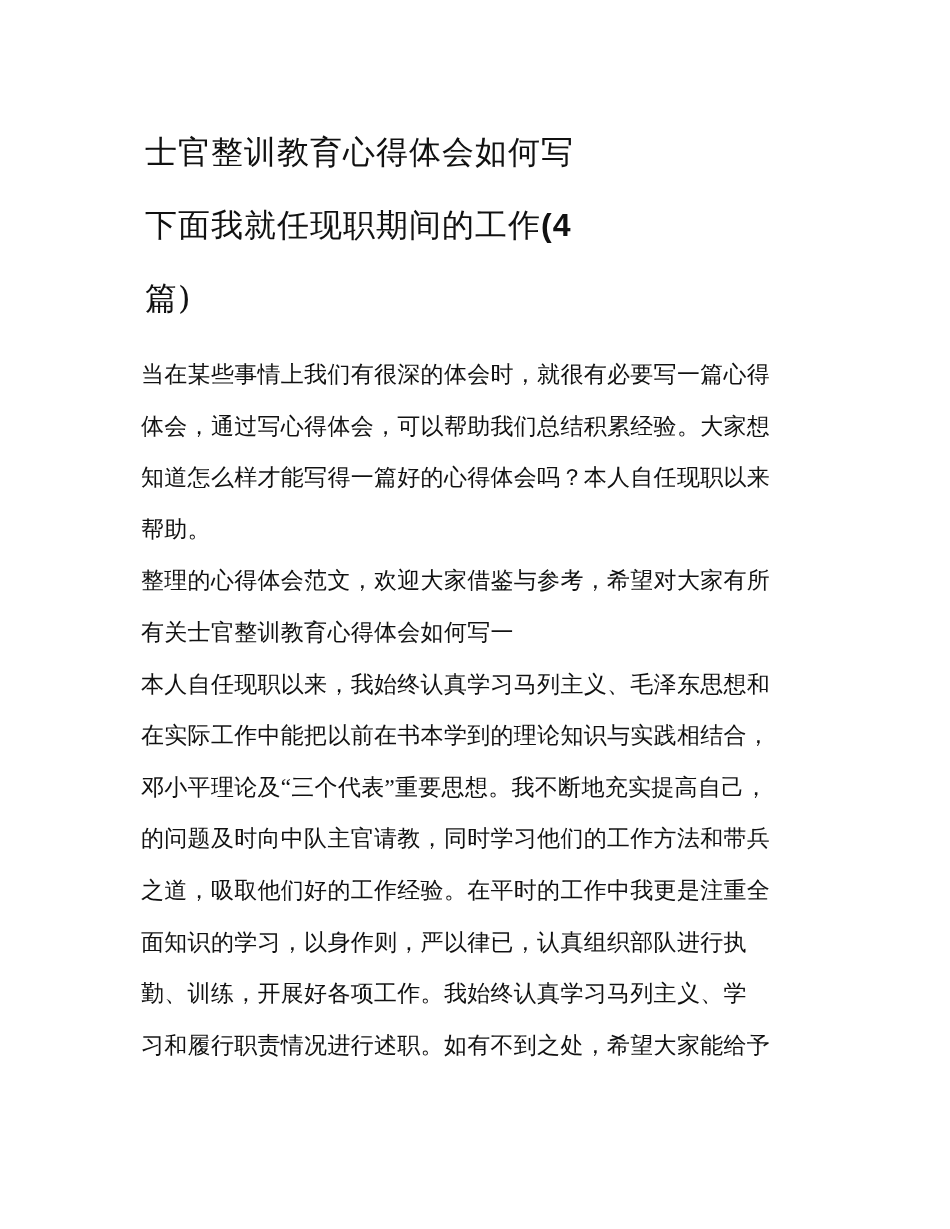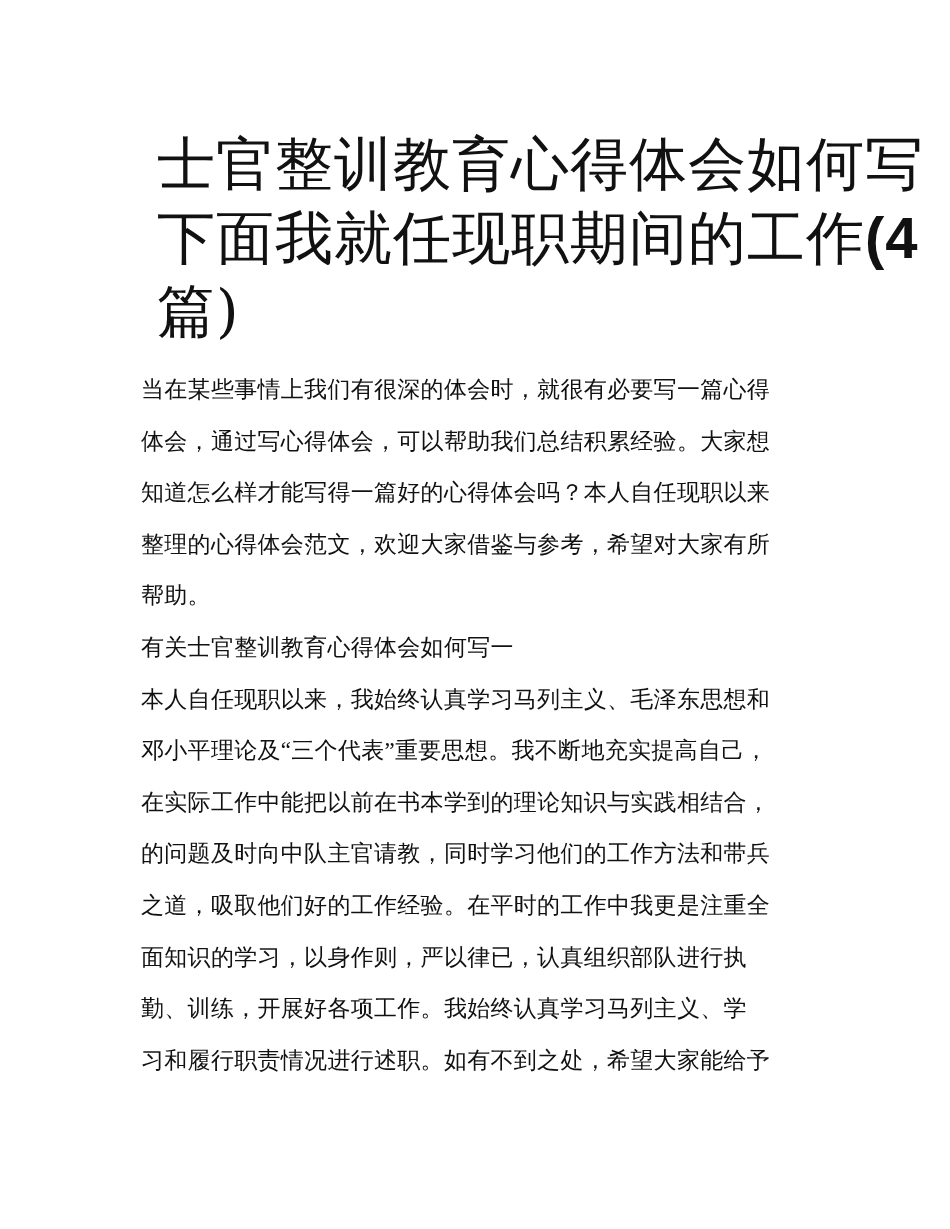--- a/index.html
+++ b/index.html
@@ -15,22 +15,22 @@
       color: #111111;
       font-family: "DejaVu Serif", "Liberation Serif", serif;
     }
     .page {
       position: absolute;
       left: 141px;
       top: 112px;
       width: 672px;
     }
     .title {
-      margin: 16px;
-      font-size: 58px;
+      margin: 4px;
+      font-size: 32px;
       line-height: 73px;
       font-weight: normal;
       letter-spacing: 1px;
     }
     .title-line {
       display: block;
       white-space: nowrap;
     }
     .title-suffix {
       font-family: "Liberation Sans", "DejaVu Sans", sans-serif;
@@ -56,28 +56,28 @@
     <span class="title-line">士官整训教育心得体会如何写</span>
     <span class="title-line"><span>下面我就任现职期间的工作</span><span class="title-suffix">(4</span></span>
     <span class="title-line">篇)</span>
   </h1>
 
   <div class="body">
     <div>
       <span class="line">当在某些事情上我们有很深的体会时，就很有必要写一篇心得</span>
       <span class="line">体会，通过写心得体会，可以帮助我们总结积累经验。大家想</span>
       <span class="line">知道怎么样才能写得一篇好的心得体会吗？本人自任现职以来</span>
+      <span class="line">帮助。</span>
       <span class="line">整理的心得体会范文，欢迎大家借鉴与参考，希望对大家有所</span>
-      <span class="line">帮助。</span>
     </div>
     <div class="line">有关士官整训教育心得体会如何写一</div>
     <div>
       <span class="line">本人自任现职以来，我始终认真学习马列主义、毛泽东思想和</span>
+      <span class="line">在实际工作中能把以前在书本学到的理论知识与实践相结合，</span>
       <span class="line">邓小平理论及“三个代表”重要思想。我不断地充实提高自己，</span>
-      <span class="line">在实际工作中能把以前在书本学到的理论知识与实践相结合，</span>
       <span class="line">的问题及时向中队主官请教，同时学习他们的工作方法和带兵</span>
       <span class="line">之道，吸取他们好的工作经验。在平时的工作中我更是注重全</span>
       <span class="line">面知识的学习，以身作则，严以律已，认真组织部队进行执</span>
       <span class="line">勤、训练，开展好各项工作。我始终认真学习马列主义、学</span>
       <span class="line">习和履行职责情况进行述职。如有不到之处，希望大家能给予</span>
     </div>
   </div>
 </div>
 
 </body></html>

